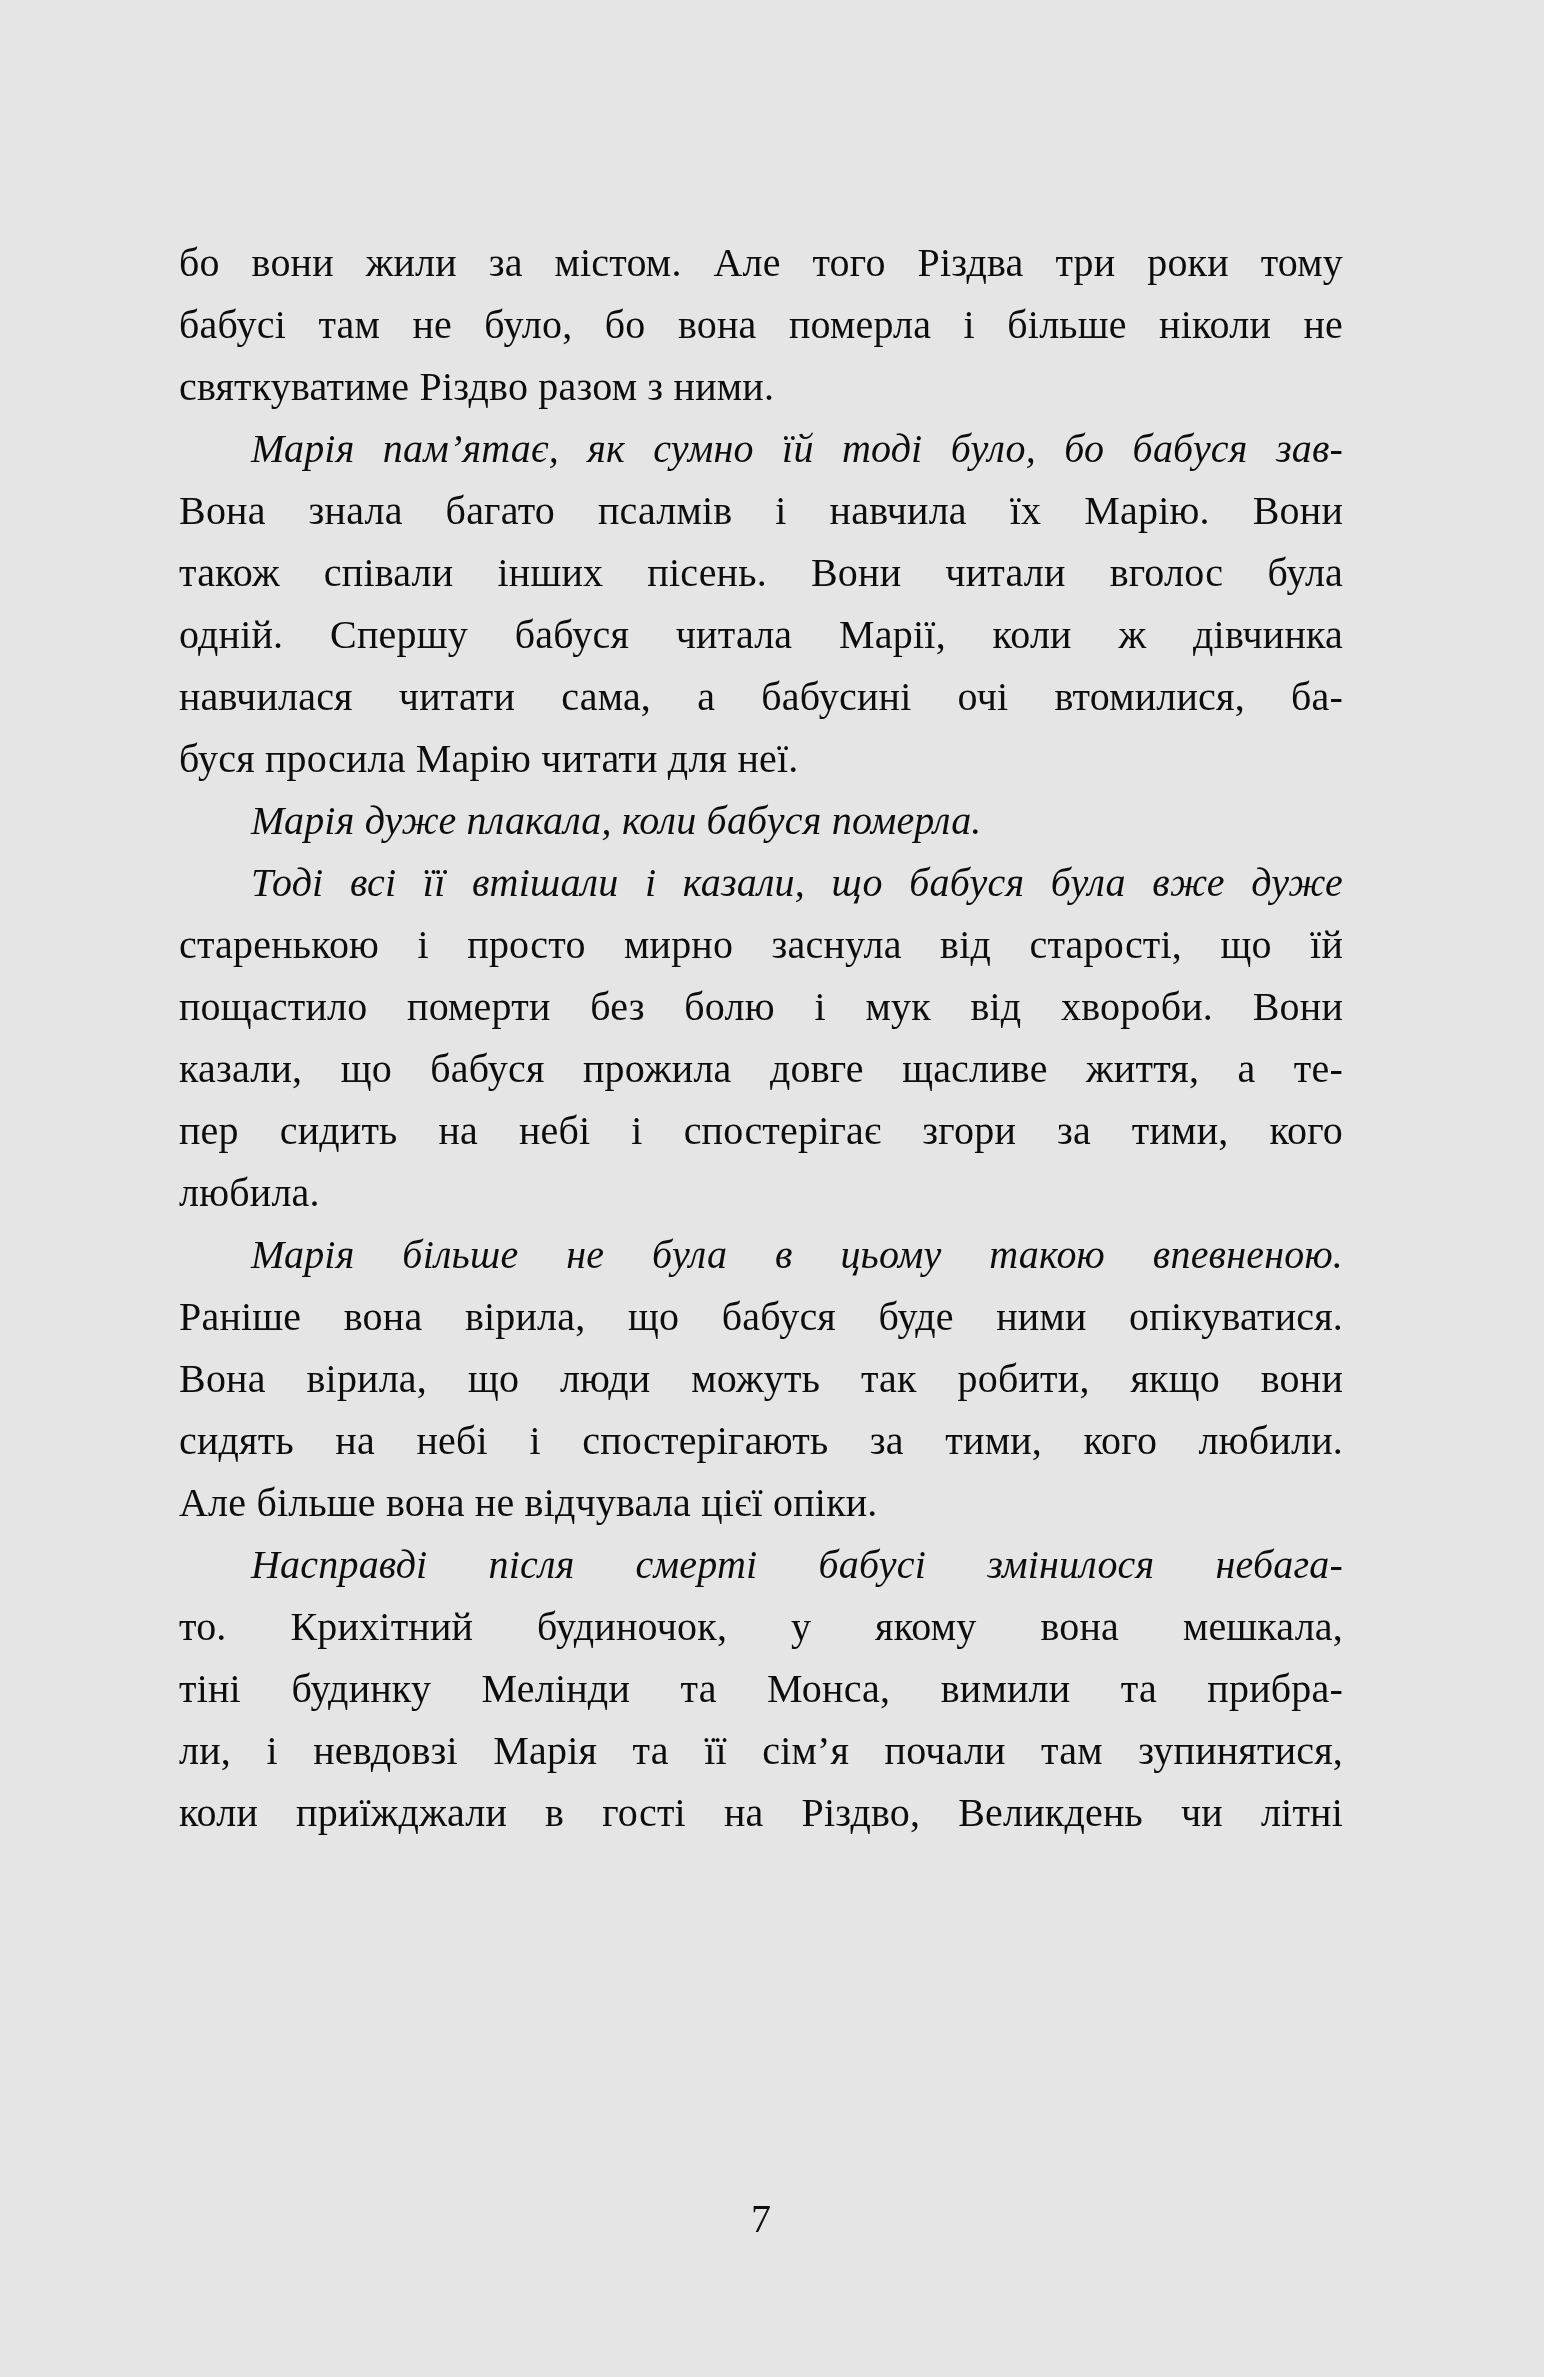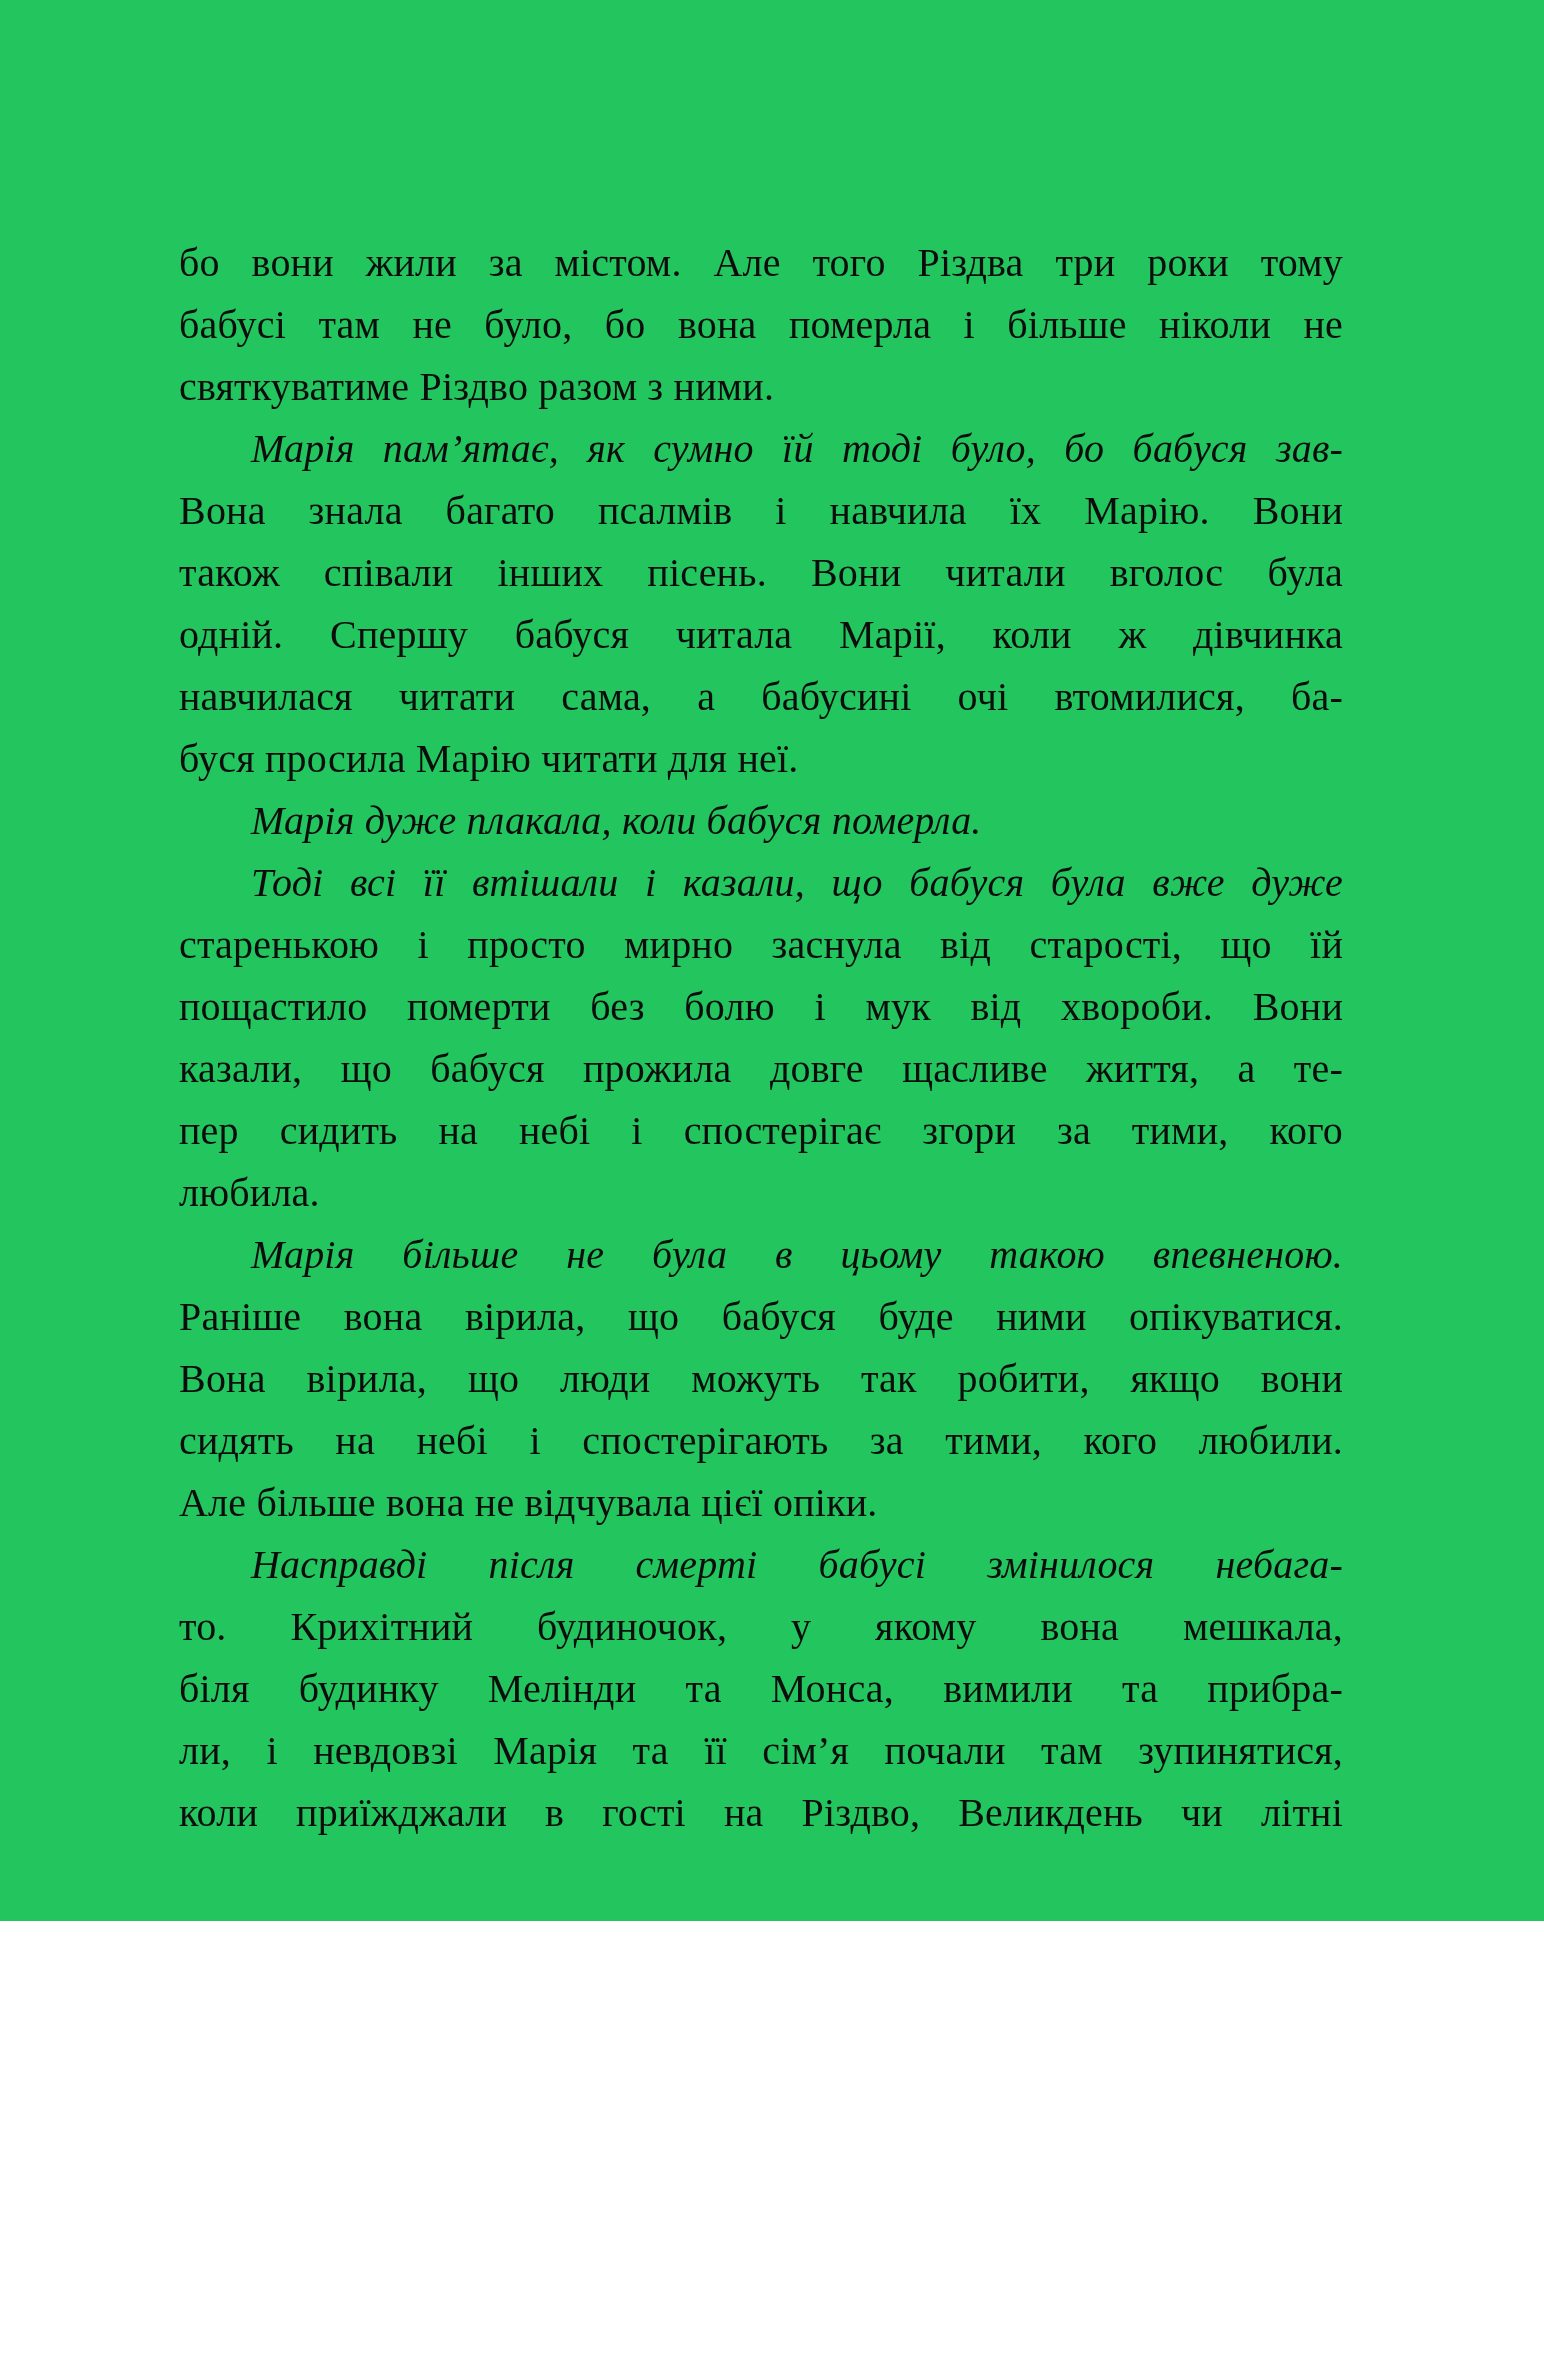--- a/index.html
+++ b/index.html
@@ -3,22 +3,22 @@
 <meta charset="utf-8">
 <style>
   html, body {
     margin: 0;
     padding: 0;
     background: #ffffff;
   }
   .page {
     position: relative;
     width: 1545px;
-    height: 1921px;
-    background: #22c55e;
+    height: 2377px;
+    background: #e5e5e5;
     overflow: hidden;
     font-family: "Liberation Serif", "DejaVu Serif", serif;
     color: #0d0d0d;
   }
   .text-block {
     position: absolute;
     left: 179px;
     top: 232px;
     width: 1164px;
     font-size: 40px;
@@ -85,20 +85,20 @@
       <div class="paragraph">
         <div class="line indent">Марія більше не була в цьому такою впевненою.</div>
         <div class="line">Раніше вона вірила, що бабуся буде ними опікуватися.</div>
         <div class="line">Вона вірила, що люди можуть так робити, якщо вони</div>
         <div class="line">сидять на небі і спостерігають за тими, кого любили.</div>
         <div class="line last">Але більше вона не відчувала цієї опіки.</div>
       </div>
       <div class="paragraph">
         <div class="line indent">Насправді після смерті бабусі змінилося небага-</div>
         <div class="line">то. Крихітний будиночок, у якому вона мешкала,</div>
-        <div class="line">біля будинку Мелінди та Монса, вимили та прибра-</div>
+        <div class="line">тіні будинку Мелінди та Монса, вимили та прибра-</div>
         <div class="line">ли, і невдовзі Марія та її сім’я почали там зупинятися,</div>
         <div class="line">коли приїжджали в гості на Різдво, Великдень чи літні</div>
       </div>
     </div>
   <div class="page-number">7</div>
 </div>
 
 
 </body></html>

